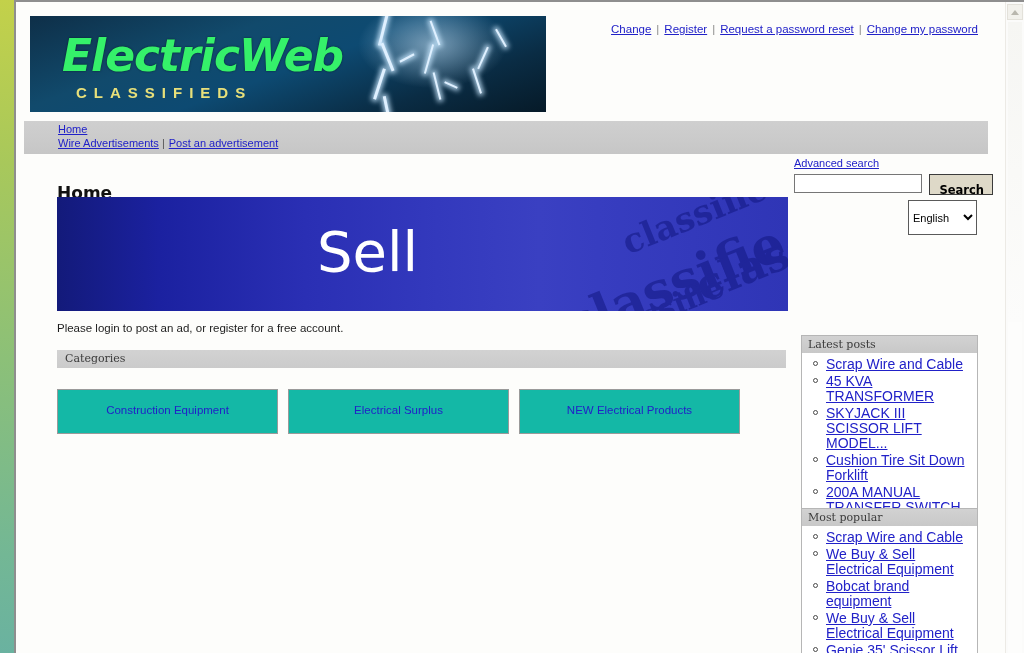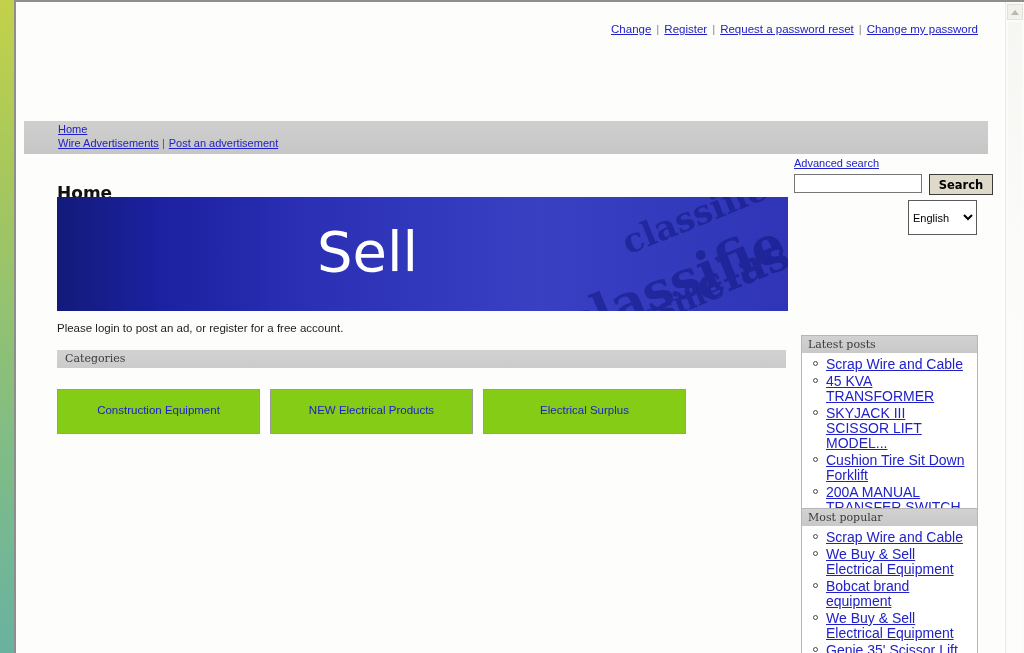--- a/index.html
+++ b/index.html
@@ -245,21 +245,22 @@
     width: 64px;
     height: 21px;
     background: #ded9c8;
     border: 1px solid #3b3b3b;
     font-family: "DejaVu Sans", sans-serif;
     font-size: 11.5px;
     font-weight: bold;
     color: #000;
     cursor: pointer;
     box-sizing: border-box;
-    padding: 0;
+    padding: 8px;
+    text-align: right;
   }
   #language-select {
     position: absolute;
     left: 122px; top: 46px;
     width: 69px;
     height: 35px;
     font-family: "Liberation Sans", sans-serif;
     font-size: 11px;
     border: 1px solid #5a5a5a;
     background: #ffffff;
@@ -332,24 +333,24 @@
     box-sizing: border-box;
   }
   #category-grid {
     position: absolute;
     left: 41px; top: 235px;
     width: 731px;
     display: flex;
     gap: 10px;
   }
   .category-box {
-    width: 203px;
+    width: 221px;
     height: 45px;
     border: 1px solid #9a9a9a;
-    background: #84cc16;
+    background: #14b8a6;
     box-sizing: border-box;
     text-align: center;
     padding-top: 10px;
   }
   .category-box a {
     font-size: 11.5px;
     color: #2121c8;
     text-decoration: none;
   }
 
@@ -404,20 +405,37 @@
 <body>
 
 <div id="desktop">
 
   <div id="browser-window">
 
     <div id="page-canvas">
 
       <div id="masthead">
 
+        <div id="logo-banner">
+          <span class="bolt" id="bolt-main"></span>
+          <span class="bolt" id="bolt-2"></span>
+          <span class="bolt" id="bolt-3"></span>
+          <span class="bolt" id="bolt-4"></span>
+          <span class="bolt" id="bolt-5"></span>
+          <span class="bolt" id="bolt-6"></span>
+          <span class="bolt" id="bolt-7"></span>
+          <span class="bolt" id="bolt-8"></span>
+          <span class="bolt" id="bolt-9"></span>
+          <span class="bolt" id="bolt-10"></span>
+          <span class="bolt" id="bolt-branch-a"></span>
+          <span class="bolt" id="bolt-branch-b"></span>
+
+          <div id="logo-word">ElectricWeb</div>
+          <div id="logo-sub">CLASSIFIEDS</div>
+        </div>
 
         <div id="account-links">
           <a href="#">Change</a><span class="sep">|</span><a href="#">Register</a><span class="sep">|</span><a href="#">Request a password reset</a><span class="sep">|</span><a href="#">Change my password</a>
         </div>
       </div>
 
       <div id="navbar">
         <div class="row1">
           <a href="#">Home</a>
         </div>
@@ -451,24 +469,24 @@
 
         <div id="login-notice">Please login to post an ad, or register for a free account.</div>
 
         <div id="categories-header">Categories</div>
 
         <div id="category-grid">
           <div class="category-box">
             <a href="#">Construction Equipment</a>
           </div>
           <div class="category-box">
-            <a href="#">NEW Electrical Products</a>
+            <a href="#">Electrical Surplus</a>
           </div>
           <div class="category-box">
-            <a href="#">Electrical Surplus</a>
+            <a href="#">NEW Electrical Products</a>
           </div>
         </div>
 
         <div class="side-panel" id="panel-latest">
           <div class="panel-title">Latest posts</div>
           <ul>
             <li><span class="bullet"></span><a href="#">Scrap Wire and Cable</a></li>
             <li><span class="bullet"></span><a href="#">45 KVA TRANSFORMER</a></li>
             <li><span class="bullet"></span><a href="#">SKYJACK III SCISSOR LIFT MODEL...</a></li>
             <li><span class="bullet"></span><a href="#">Cushion Tire Sit Down Forklift</a></li>

